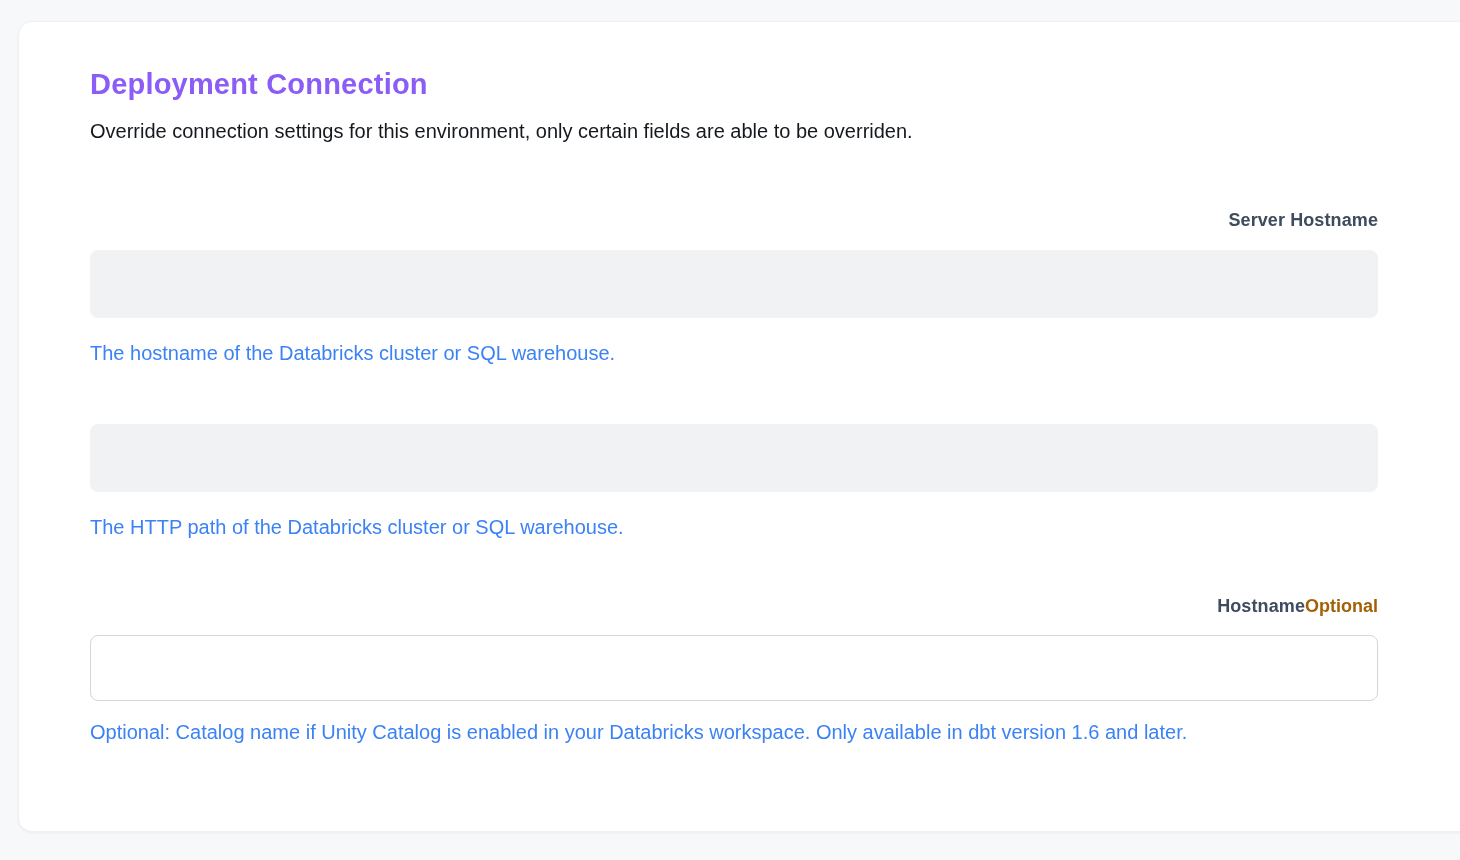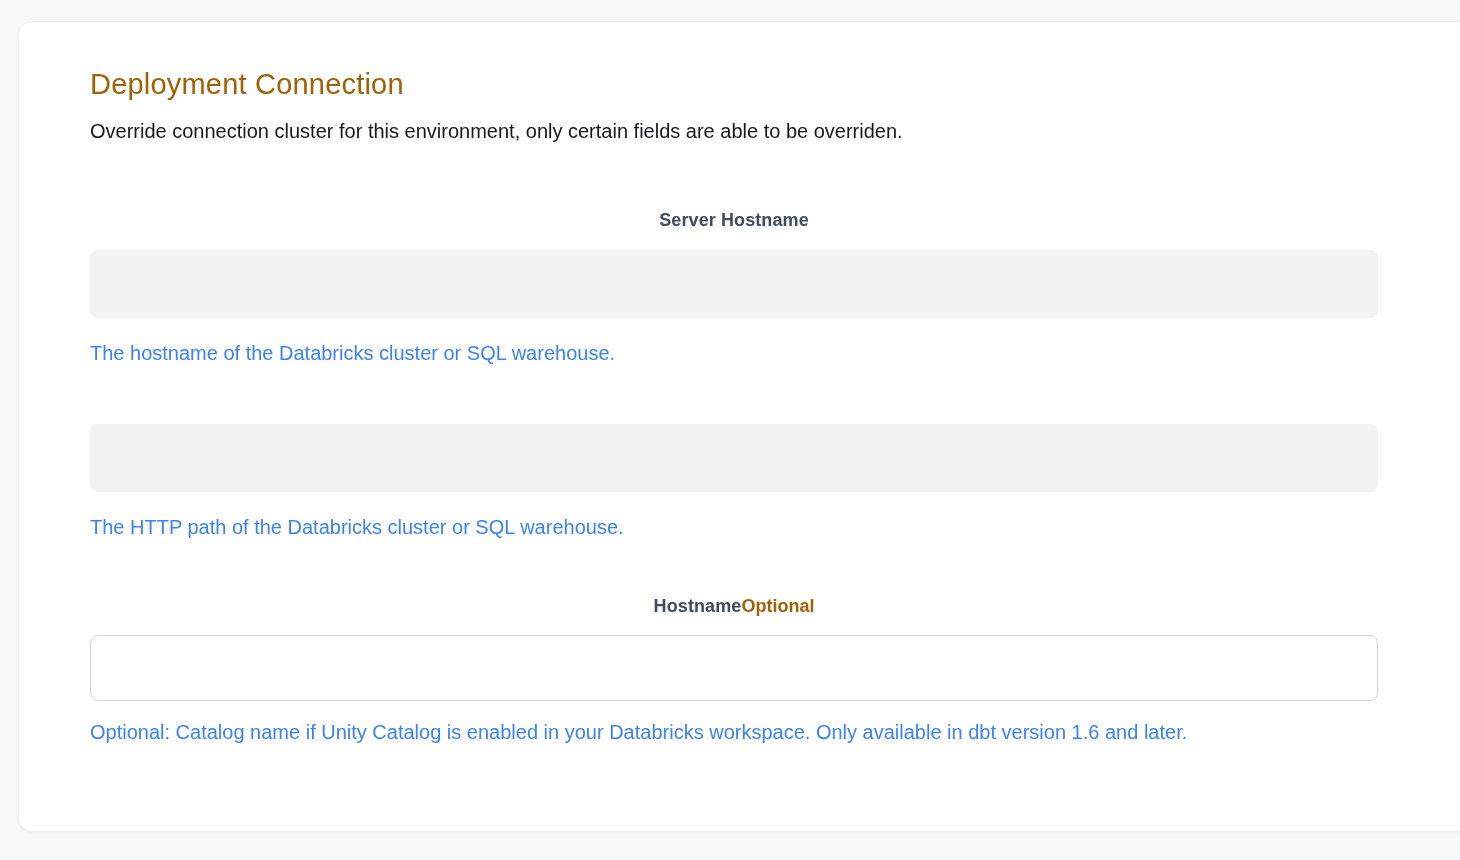--- a/index.html
+++ b/index.html
@@ -27,41 +27,41 @@
   .content {
     position: relative;
     margin-left: 71px;
     padding-top: 44px;
     width: 1288px;
   }
 
   .page-title {
     font-size: 29px;
     line-height: 36px;
-    font-weight: 400;
-    color: #a16207;
+    font-weight: 700;
+    color: #8b5cf6;
     letter-spacing: 0.2px;
   }
 
   .page-subtitle {
     margin-top: 16px;
     font-size: 20px;
     line-height: 26px;
     font-weight: 400;
     color: #15181d;
   }
 
   .field-group { margin-top: 58px; }
   .field-group.first { margin-top: 64px; }
   .field-group.catalog { margin-top: 54px; }
 
   .label-row {
     display: flex;
     align-items: baseline;
-    justify-content: center;
+    justify-content: flex-end;
     line-height: 24px;
   }
 
   .field-label {
     font-size: 18px;
     font-weight: 700;
     color: #3f4b5e;
     letter-spacing: 0.1px;
   }
 
@@ -107,21 +107,21 @@
   .field-group.catalog .helper-text { margin-top: 18px; }
 </style>
 </head>
 <body>
 
 <div class="card">
   <div class="content">
 
     <h1 class="page-title">Deployment Connection</h1>
 
-    <p class="page-subtitle">Override connection cluster for this environment, only certain fields are able to be overriden.</p>
+    <p class="page-subtitle">Override connection settings for this environment, only certain fields are able to be overriden.</p>
 
     <div class="field-group first">
       <div class="label-row">
         <label class="field-label">Server Hostname</label>
       </div>
       <input type="text" class="text-input disabled" disabled="" value="" style="">
       <p class="helper-text">The hostname of the Databricks cluster or SQL warehouse.</p>
     </div>
 
     <div class="field-group">

